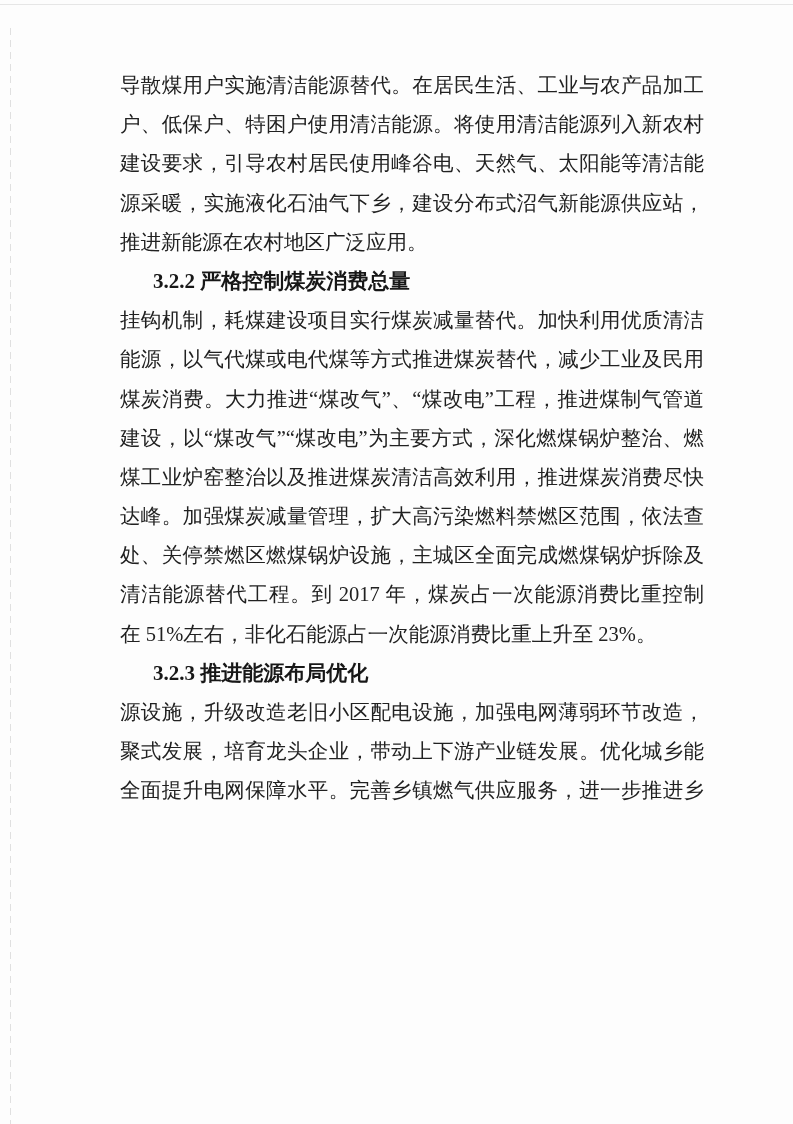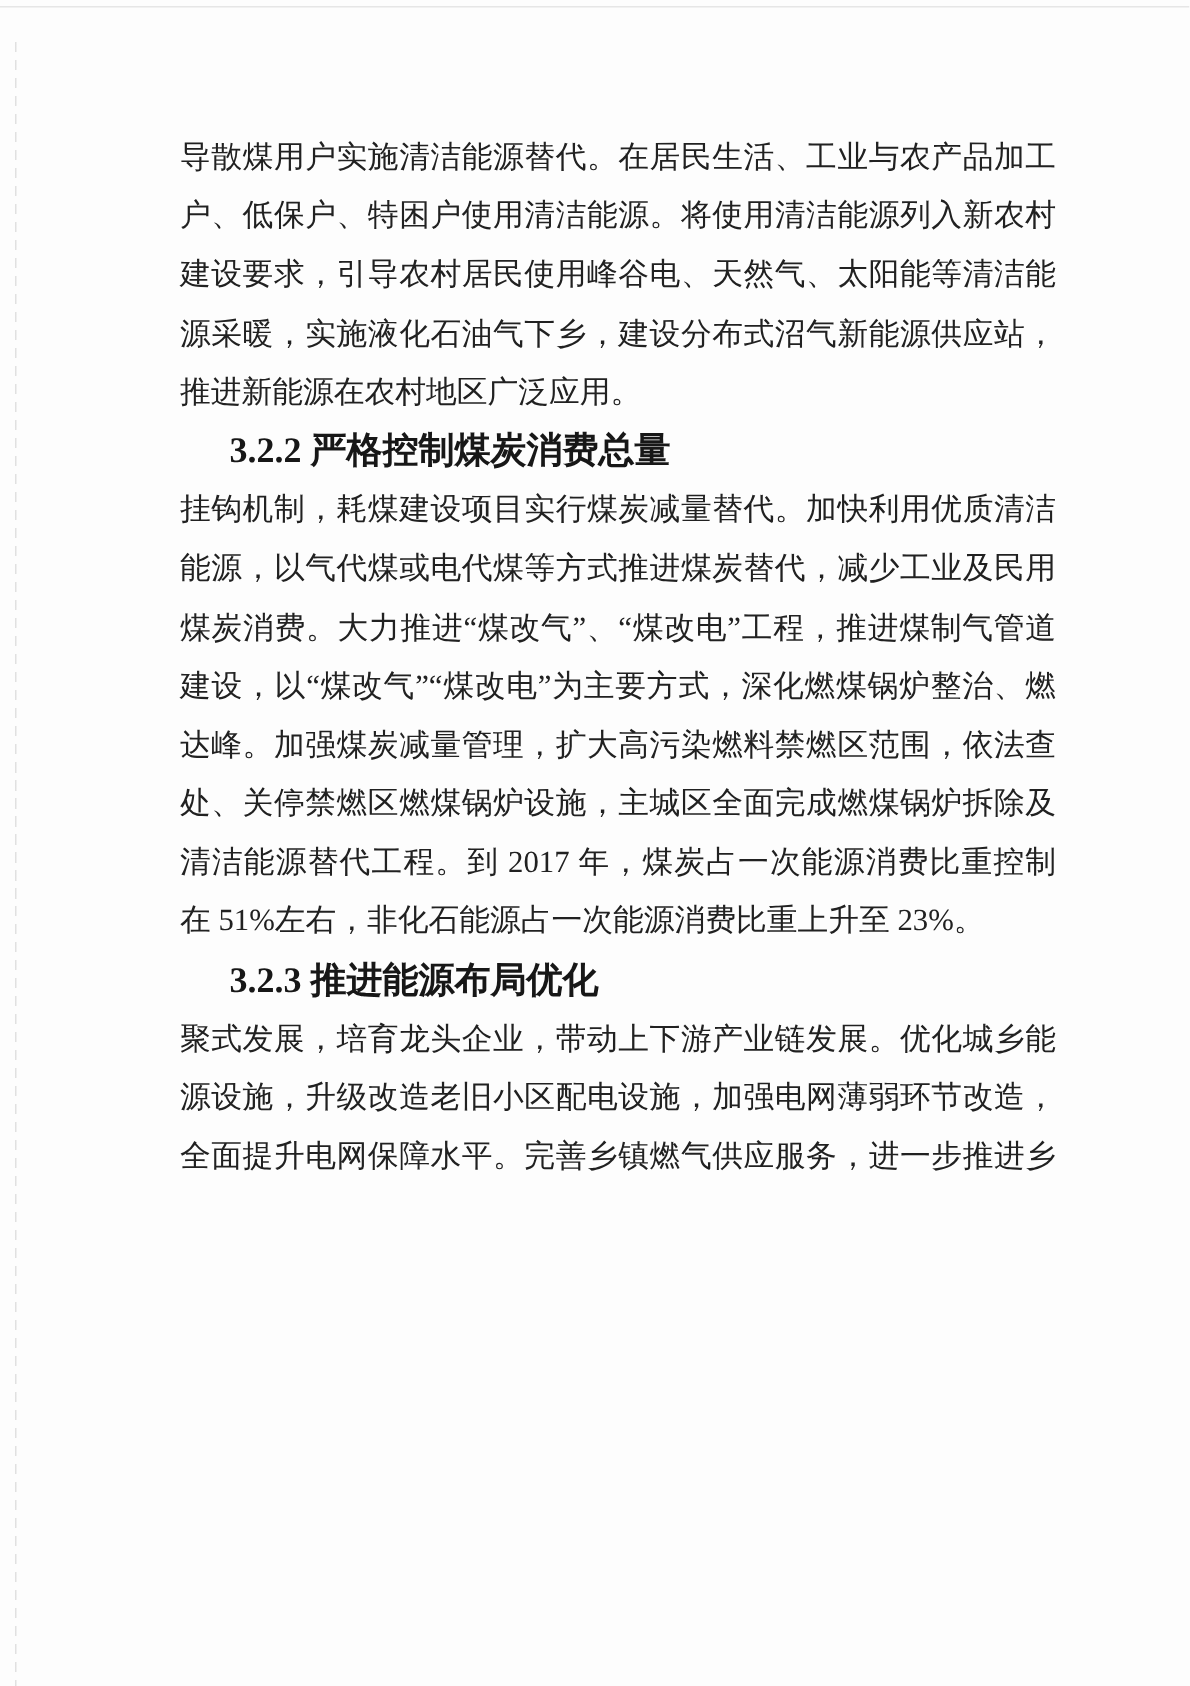--- a/index.html
+++ b/index.html
@@ -28,42 +28,42 @@
     left: 10px;
     top: 28px;
     bottom: 0;
     width: 1px;
     background: repeating-linear-gradient(to bottom, #d9d9d9 0 7px, transparent 7px 12px);
     opacity: 0.8;
   }
   .doc {
     position: absolute;
     left: 120px;
-    top: 86px;
+    top: 66px;
     width: 584px;
   }
   .line {
     height: 39.2px;
     line-height: 39.2px;
     font-size: 20.5px;
     letter-spacing: 0;
     text-align: justify;
     text-align-last: justify;
     white-space: nowrap;
   }
   .line.last {
     text-align-last: left;
   }
   .line.indent {
     text-indent: 33px;
   }
   .heading {
     height: 39.2px;
     line-height: 39.2px;
-    font-size: 24px;
+    font-size: 21px;
     font-weight: bold;
     padding-left: 33px;
     text-align: left;
     text-align-last: left;
     white-space: nowrap;
     color: #171717;
   }
 </style>
 </head>
 <body>
@@ -81,27 +81,28 @@
     <div class="line last">推进新能源在农村地区广泛应用。</div>
   </div>
 
   <div class="heading">3.2.2 严格控制煤炭消费总量</div>
 
   <div>
     <div class="line">挂钩机制，耗煤建设项目实行煤炭减量替代。加快利用优质清洁</div>
     <div class="line">能源，以气代煤或电代煤等方式推进煤炭替代，减少工业及民用</div>
     <div class="line">煤炭消费。大力推进“煤改气”、“煤改电”工程，推进煤制气管道</div>
     <div class="line">建设，以“煤改气”“煤改电”为主要方式，深化燃煤锅炉整治、燃</div>
+    <div class="line">煤工业炉窑整治以及推进煤炭清洁高效利用，推进煤炭消费尽快</div>
     <div class="line">达峰。加强煤炭减量管理，扩大高污染燃料禁燃区范围，依法查</div>
     <div class="line">处、关停禁燃区燃煤锅炉设施，主城区全面完成燃煤锅炉拆除及</div>
     <div class="line">清洁能源替代工程。到 2017 年，煤炭占一次能源消费比重控制</div>
     <div class="line last">在 51%左右，非化石能源占一次能源消费比重上升至 23%。</div>
   </div>
 
   <div class="heading">3.2.3 推进能源布局优化</div>
 
   <div>
+    <div class="line">源设施，升级改造老旧小区配电设施，加强电网薄弱环节改造，</div>
     <div class="line">聚式发展，培育龙头企业，带动上下游产业链发展。优化城乡能</div>
-    <div class="line">源设施，升级改造老旧小区配电设施，加强电网薄弱环节改造，</div>
     <div class="line">全面提升电网保障水平。完善乡镇燃气供应服务，进一步推进乡</div>
   </div>
 
 </div>
 
 </body></html>

